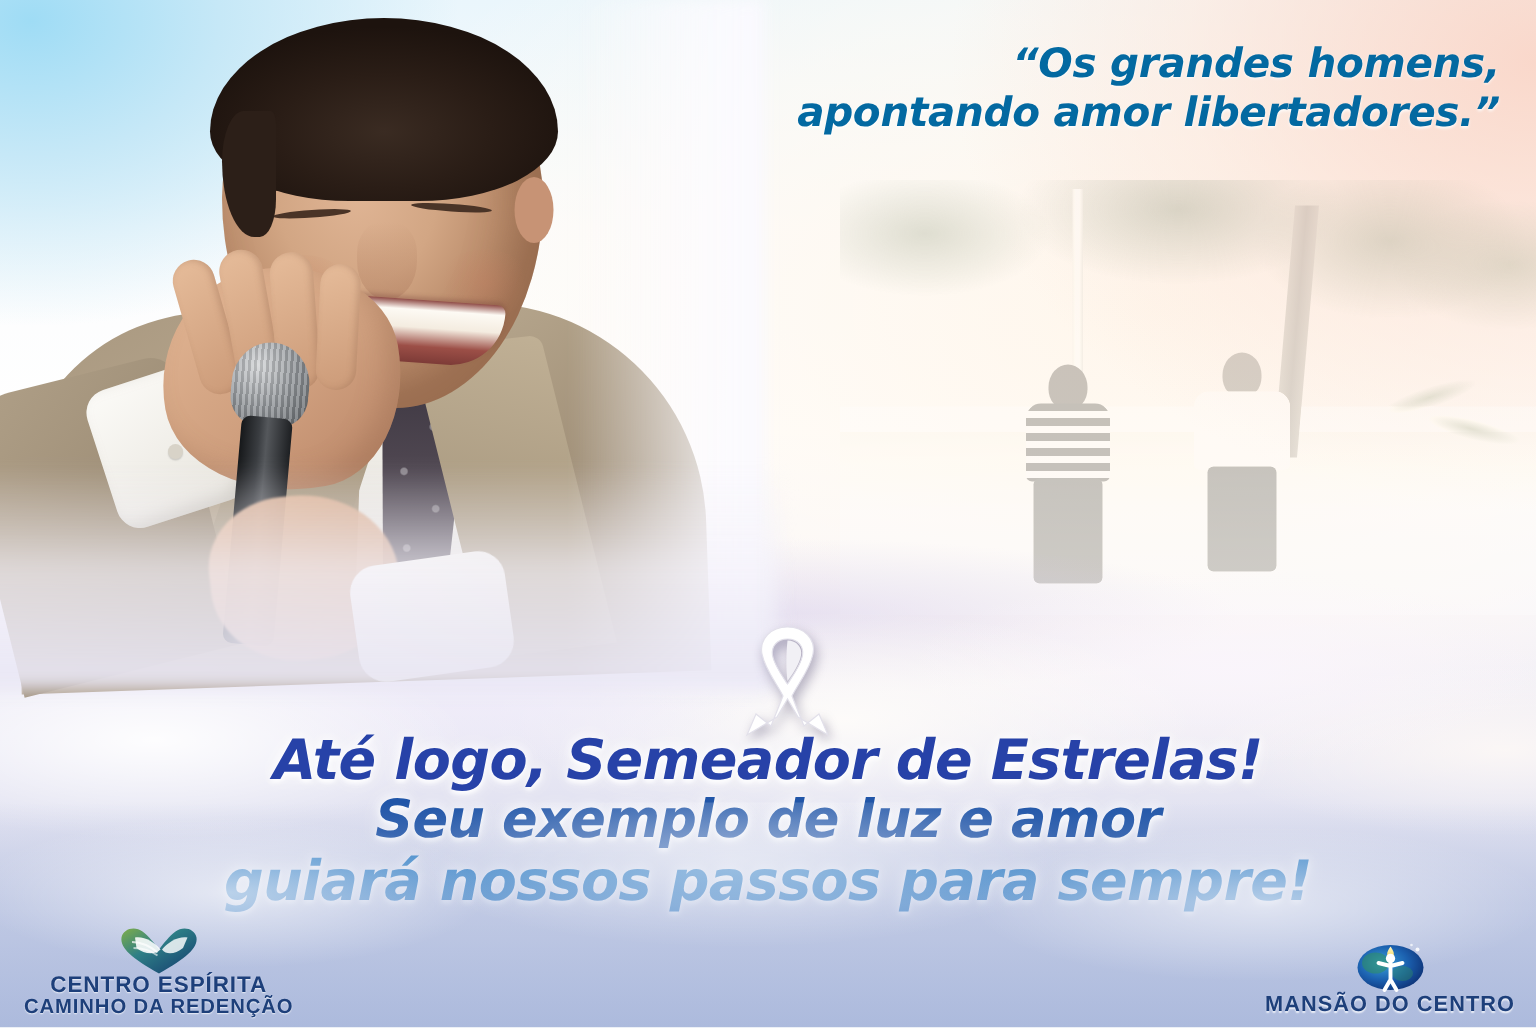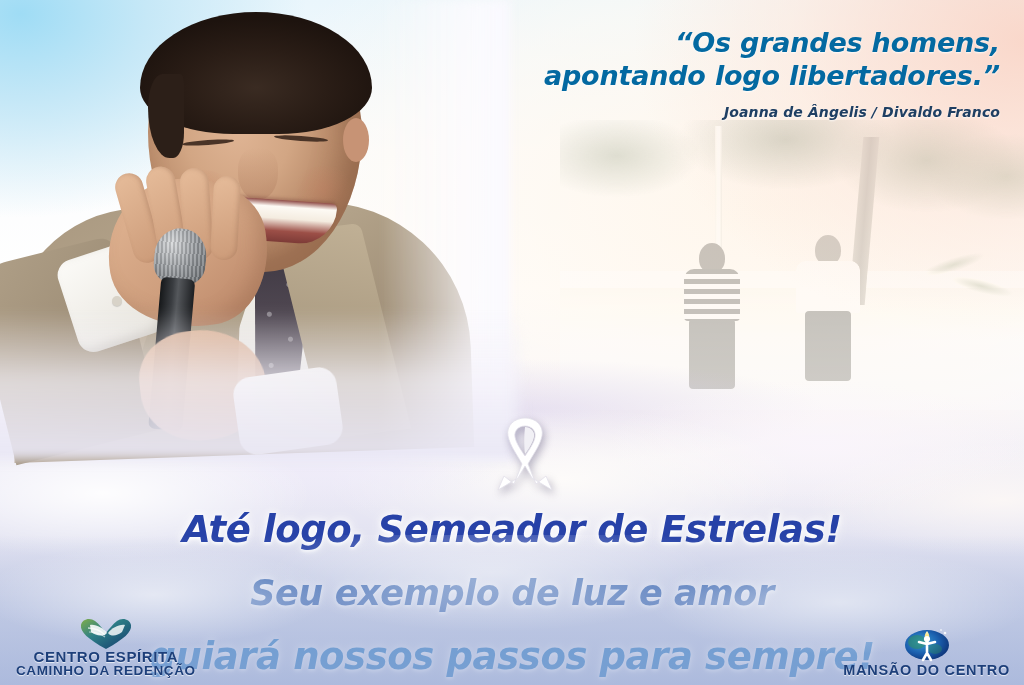--- a/index.html
+++ b/index.html
@@ -361,21 +361,20 @@
     display: block;
     font-family: "DejaVu Sans", sans-serif;
     font-style: italic;
     font-weight: bold;
     letter-spacing: -0.4px;
     white-space: nowrap;
     text-shadow:
       0 0 7px rgba(255,255,255,0.95),
       0 0 14px rgba(255,255,255,0.7),
       0 2px 3px rgba(255,255,255,0.9);
-    margin-top: 23px;
   }
   .headline .hl1 { font-size: 37px; line-height: 41px; color: #2742a8; }
   .headline .hl2 { font-size: 35px; line-height: 40px; color: #2156a8; }
   .headline .hl3 { font-size: 37px; line-height: 41px; color: #1e79c4; }
 
   
   .logo {
     position: absolute;
     bottom: 6px;
     display: flex;
@@ -457,22 +456,21 @@
       <div class="body"></div>
     </div>
     <div class="hand-mic"></div>
     <div class="cuff2"></div>
     <div class="fade-right"></div>
     <div class="fade-bottom"></div>
   </div>
 
   <div class="quote-block">
     <span class="quote-line">“Os grandes homens,</span>
-    <span class="quote-line">apontando logo libertadores.”</span>
-    <span class="quote-author">Joanna de Ângelis / Divaldo Franco</span>
+    <span class="quote-line">apontando amor libertadores.”</span>
   </div>
 
   <svg class="ribbon" viewBox="0 0 82 84">
     <path d="M41 6 C30 6 22 14 24 24 C26 34 34 44 38 52 L30 72 L20 64 L14 78 L34 66 L41 54 L48 66 L68 78 L62 64 L52 72 L44 52 C48 44 56 34 58 24 C60 14 52 6 41 6 Z
              M41 14 C48 14 52 19 51 25 C50 31 45 38 41 44 C37 38 32 31 31 25 C30 19 34 14 41 14 Z" fill="#ffffff" stroke="#e2e0ea" stroke-width="0.8"></path>
     <path d="M41 15 C47 15 51 19.5 50 25 C49 30.5 45 36.5 41 42 C40 35 40 24 41 15 Z" fill="#f1f0f5"></path>
   </svg>
 
   <div class="headline">
     <span class="hl hl1">Até logo, Semeador de Estrelas!</span>

